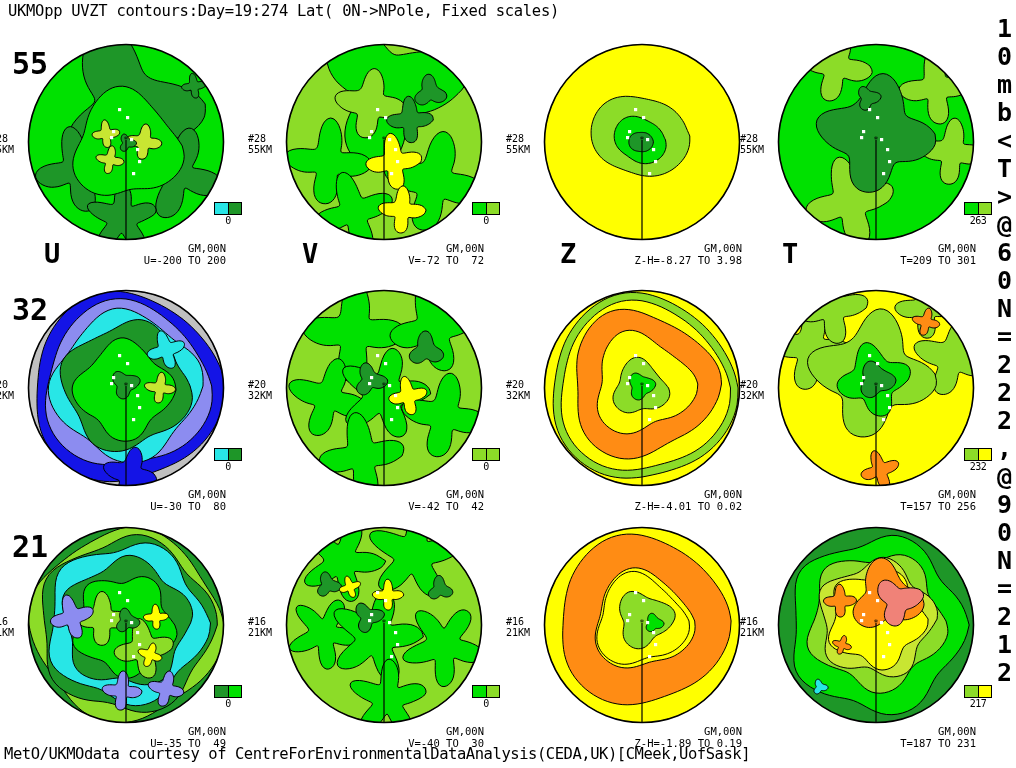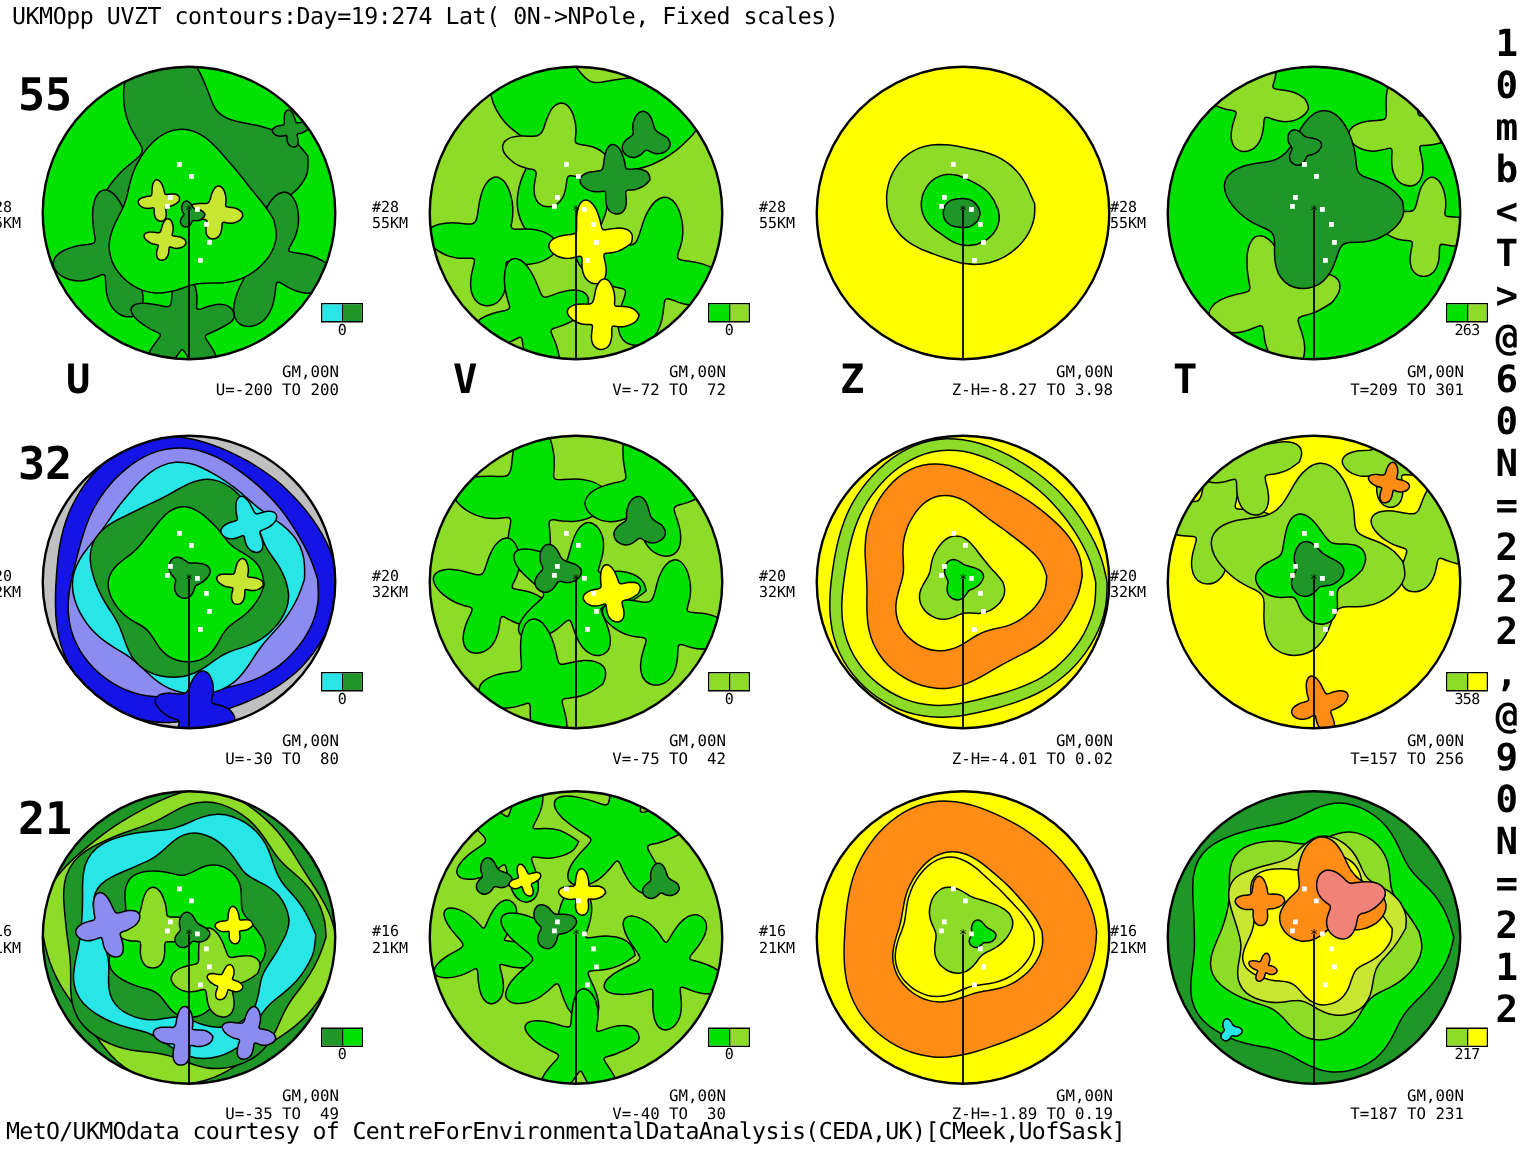--- a/index.html
+++ b/index.html
@@ -295,21 +295,21 @@
           <rect x="110" y="106" width="3.2" height="3.2" fill="#fff"></rect>
           <rect x="112" y="118" width="3.2" height="3.2" fill="#fff"></rect>
           <rect x="106" y="130" width="3.2" height="3.2" fill="#fff"></rect>
           <rect x="100" y="74" width="3.2" height="3.2" fill="#fff"></rect>
         </g>
        <line x1="100" y1="98" x2="100" y2="197" stroke="#000" stroke-width="1.2"></line>
        <text x="100" y="101" font-family="monospace" font-size="9" text-anchor="middle" fill="#000">*</text>
      </svg>
       <div class="sidecode" style="left: -36px; top: 92px;">#20
 32KM</div>
-      <div class="caption" style="left: 0px; top: 201px; width: 200px;"><div>GM,00N</div><div>V=-75 TO  42</div></div>
+      <div class="caption" style="left: 0px; top: 201px; width: 200px;"><div>GM,00N</div><div>V=-42 TO  42</div></div>
       <div class="legend" style="left: 188px; top: 160px;">
         <div class="sw">
           <i style="background:#8cdc28"></i>
           <i style="background:#8cdc28"></i>
         </div>
         <div class="lv">0</div>
       </div>
     </div>
     <div class="panel" style="left: 542px; top: 288px; width: 200px; height: 240px;">
       <svg class="disc" width="200" height="200" viewBox="0 0 200 200">
@@ -378,21 +378,21 @@
        <text x="100" y="101" font-family="monospace" font-size="9" text-anchor="middle" fill="#000">*</text>
      </svg>
       <div class="sidecode" style="left: -36px; top: 92px;">#20
 32KM</div>
       <div class="caption" style="left: 0px; top: 201px; width: 200px;"><div>GM,00N</div><div>T=157 TO 256</div></div>
       <div class="legend" style="left: 188px; top: 160px;">
         <div class="sw">
           <i style="background:#8cdc28"></i>
           <i style="background:#ffff00"></i>
         </div>
-        <div class="lv">358</div>
+        <div class="lv">232</div>
       </div>
     </div>
     <div class="panel" style="left: 26px; top: 525px; width: 200px; height: 240px;">
       <svg class="disc" width="200" height="200" viewBox="0 0 200 200">
        <defs>
           <clipPath id="clip-u-21km">
             <circle cx="100" cy="100" r="97.5"></circle>
           </clipPath>
         </defs>
        <g clip-path="url(#clip-u-21km)">

